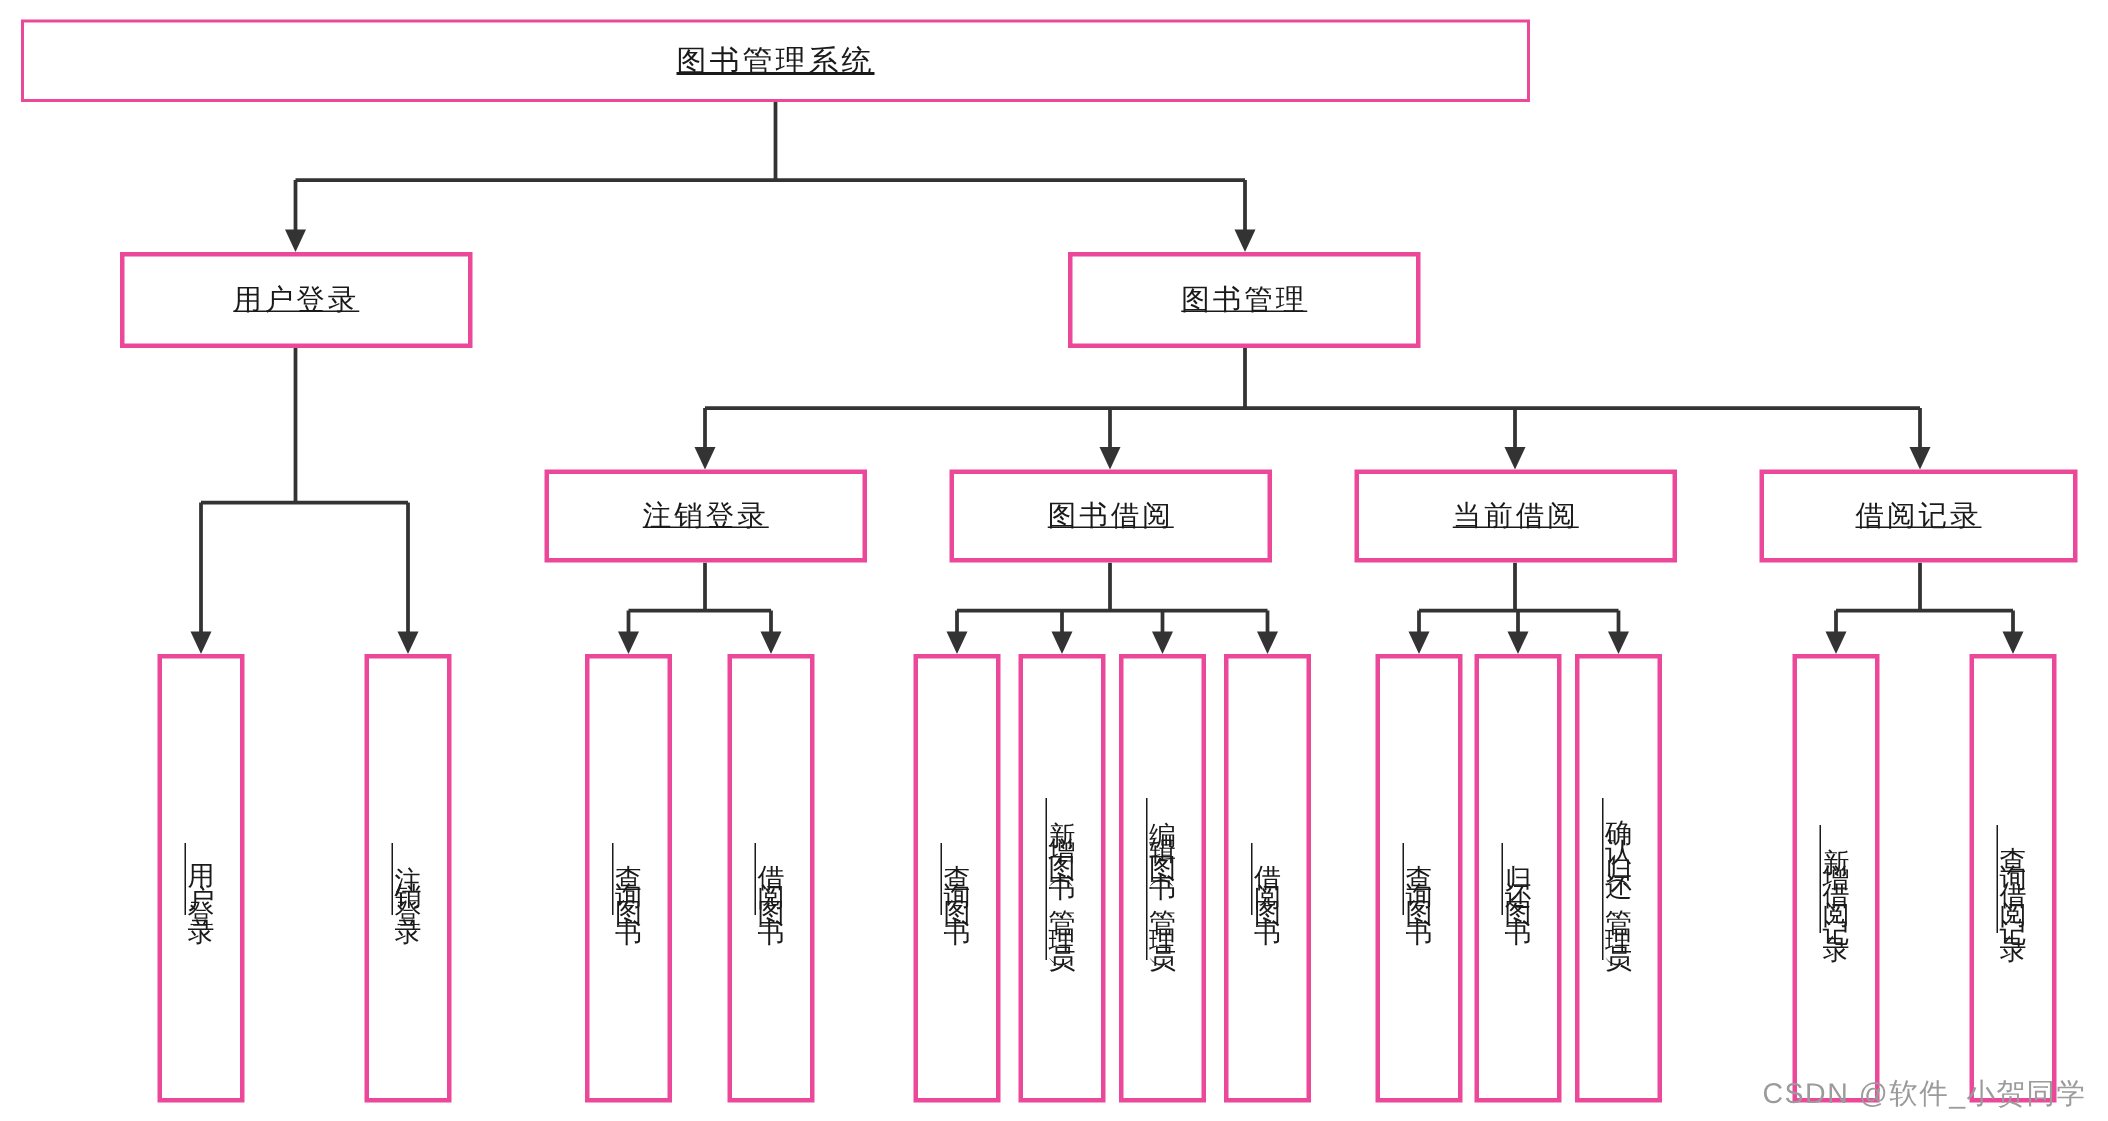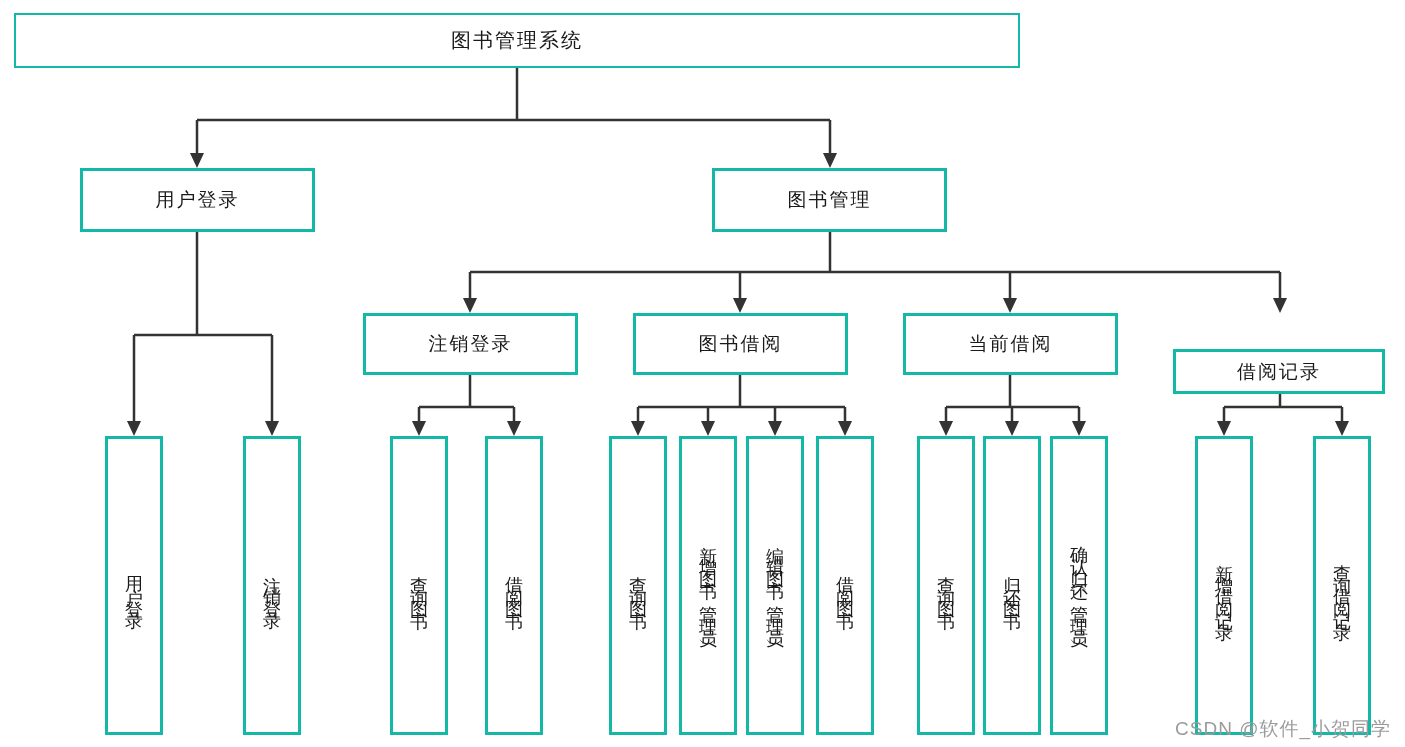--- a/index.html
+++ b/index.html
@@ -9,26 +9,27 @@
     width: 1405px;
     height: 747px;
     background: #ffffff;
     font-family: "Liberation Sans", "DejaVu Sans", sans-serif;
     color: #1a1a1a;
     overflow: hidden;
   }
   .node {
     position: absolute;
     background: #ffffff;
-    border: 3px solid #14b8a6;
+    border: 3px solid #ec4899;
     display: flex;
     align-items: center;
     justify-content: center;
     text-align: center;
     z-index: 2;
+    text-decoration: underline;
   }
   .node.root {
     border-width: 2px;
     font-size: 20px;
     letter-spacing: 2px;
     font-weight: 400;
   }
   .node.hbox {
     font-size: 19px;
     letter-spacing: 2px;
@@ -119,21 +120,21 @@
 
   <div class="node hbox" style="left:363px; top:313px; width:215px; height:62px;">
     <span>注销登录</span>
   </div>
   <div class="node hbox" style="left:633px; top:313px; width:215px; height:62px;">
     <span>图书借阅</span>
   </div>
   <div class="node hbox" style="left:903px; top:313px; width:215px; height:62px;">
     <span>当前借阅</span>
   </div>
-  <div class="node hbox" style="left:1173px; top:313px; width:212px; height:45px;margin-top:36px;">
+  <div class="node hbox" style="left:1173px; top:313px; width:212px; height:62px;">
     <span>借阅记录</span>
   </div>
 
   <div class="node vbox" style="left:105px; top:436px; width:58px; height:299px;">
     <span class="vtext">用户登录</span>
   </div>
   <div class="node vbox" style="left:243px; top:436px; width:58px; height:299px;">
     <span class="vtext">注销登录</span>
   </div>
 

